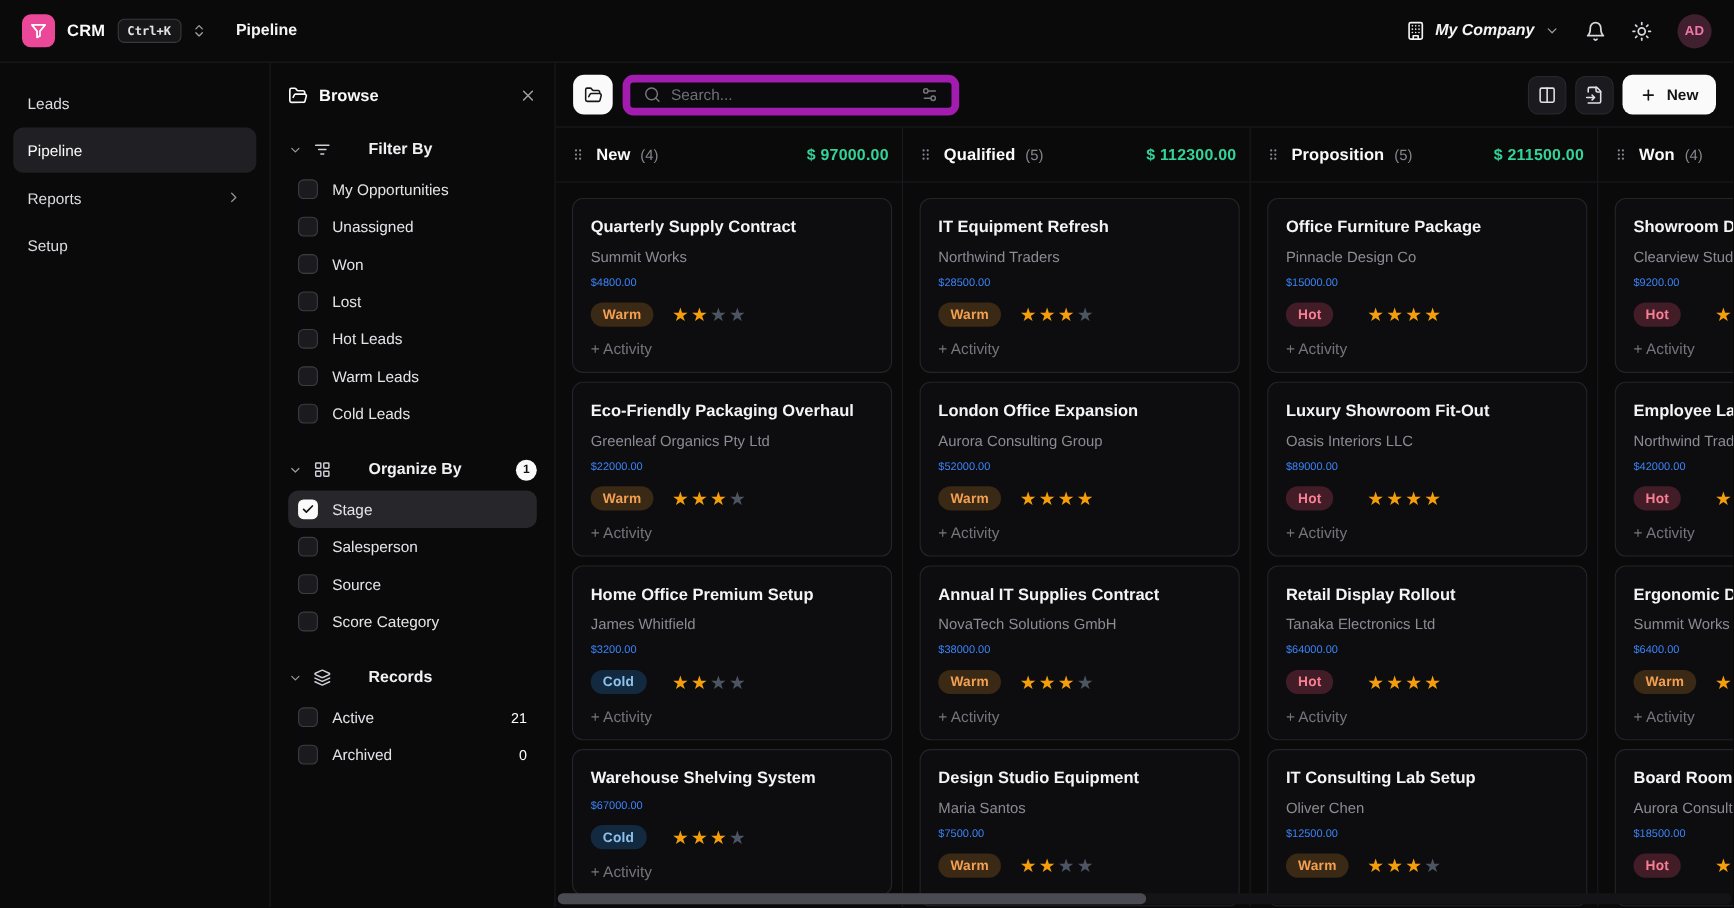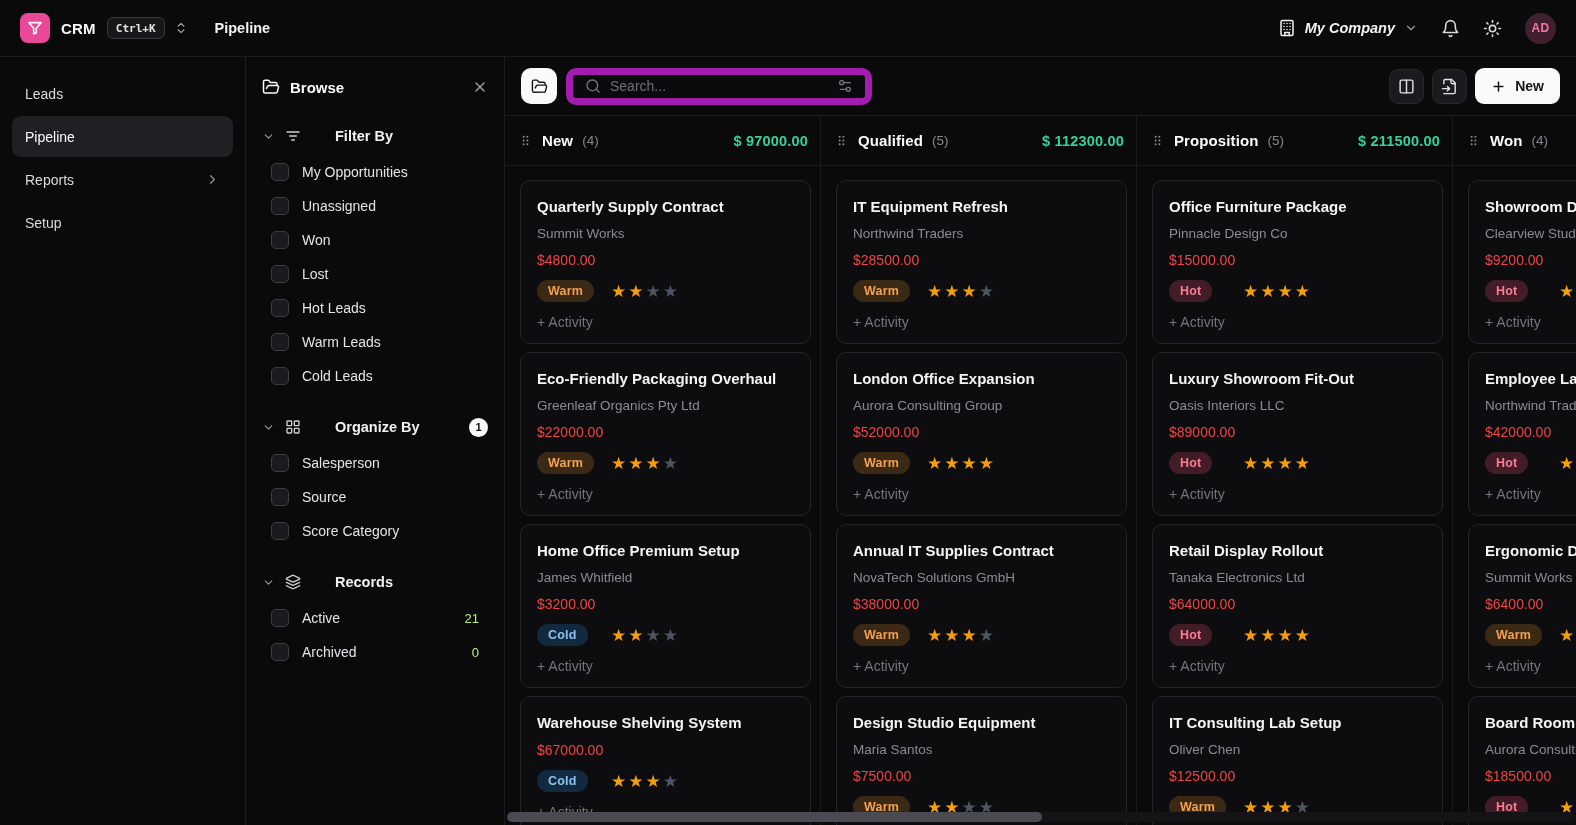--- a/index.html
+++ b/index.html
@@ -73,21 +73,21 @@
     display:flex; align-items:center; gap:13px; height:34px;
     padding:0 9px; border-radius:9px; color:#e4e4e8; cursor:pointer; font-size:14px;
   }
   .chk-row.hl { background:#27272b; }
   .cb {
     width:18px; height:18px; border-radius:5px; flex:none;
     background:#1b1b1f; border:1px solid #3c3c43;
     display:flex; align-items:center; justify-content:center;
   }
   .cb.on { background:#fafafa; border-color:#fafafa; color:#111; }
-  .chk-count { margin-left:auto; color:#bef264; font-size:13px; }
+  .chk-count { margin-left:auto; color:#ffffff; font-size:13px; }
 
   
   #main { position:absolute; top:57px; left:505px; right:0; bottom:0; overflow:hidden; }
   #toolbar {
     height:59px; display:flex; align-items:center; gap:9px; padding:0 16px;
     border-bottom:1px solid #1c1c20;
   }
   .tool-btn-active {
     width:36px; height:36px; border-radius:10px; background:#fafafa; color:#17171a;
     display:flex; align-items:center; justify-content:center; border:none; cursor:pointer; flex:none;
@@ -124,21 +124,21 @@
   .col-name { font-size:15px; font-weight:700; letter-spacing:.1px; }
   .col-count { font-size:13.5px; color:#85858d; }
   .col-total { margin-left:auto; font-size:14.5px; font-weight:700; letter-spacing:.2px; }
   .cards { padding:14px 9px 0 15px; display:flex; flex-direction:column; gap:8px; overflow:hidden; }
   .card {
     background:#0d0d10; border:1px solid #242429; border-radius:10px;
     padding:15px 16px 13px; cursor:pointer; flex:none;
   }
   .card-title { font-size:15px; font-weight:700; color:#f4f4f5; margin:2px 0 11px; white-space:nowrap; }
   .card-company { font-size:13.5px; color:#8b8b94; margin-bottom:11px; white-space:nowrap; }
-  .card-amount { font-size:14px; color:#ef4444; margin-bottom:12px; }
+  .card-amount { font-size:10px; color:#3b82f6; margin-bottom:12px; }
   .card-meta { display:flex; align-items:center; margin-bottom:12px; }
   .badge-slot { width:74px; flex:none; }
   .badge {
     display:inline-block; padding:4px 11px; border-radius:999px;
     font-size:12.5px; font-weight:700; letter-spacing:.2px;
   }
   .stars { font-size:17px; letter-spacing:2px; line-height:1; white-space:nowrap; }
   .card-activity { font-size:14px; color:#74747c; }
 
   
@@ -304,20 +304,28 @@
             <span class="sec-ic">
               <svg class="" width="16" height="16" viewBox="0 0 24 24" fill="none" stroke="currentColor" stroke-width="2" stroke-linecap="round" stroke-linejoin="round">
                 <rect width="7" height="7" x="3" y="3" rx="1"></rect>
                 <rect width="7" height="7" x="14" y="3" rx="1"></rect>
                 <rect width="7" height="7" x="14" y="14" rx="1"></rect>
                 <rect width="7" height="7" x="3" y="14" rx="1"></rect>
               </svg>
             </span>
             <span class="sec-title">Organize By</span>
             <span class="sec-badge">1</span>
+          </div>
+          <div class="chk-row hl">
+            <span class="cb on">
+              <svg class="" width="12" height="12" viewBox="0 0 24 24" fill="none" stroke="currentColor" stroke-width="3" stroke-linecap="round" stroke-linejoin="round">
+                <path d="M20 6 9 17l-5-5"></path>
+              </svg>
+            </span>
+            <span>Stage</span>
           </div>
           <div class="chk-row">
             <span class="cb"></span>
             <span>Salesperson</span>
           </div>
           <div class="chk-row">
             <span class="cb"></span>
             <span>Source</span>
           </div>
           <div class="chk-row">

